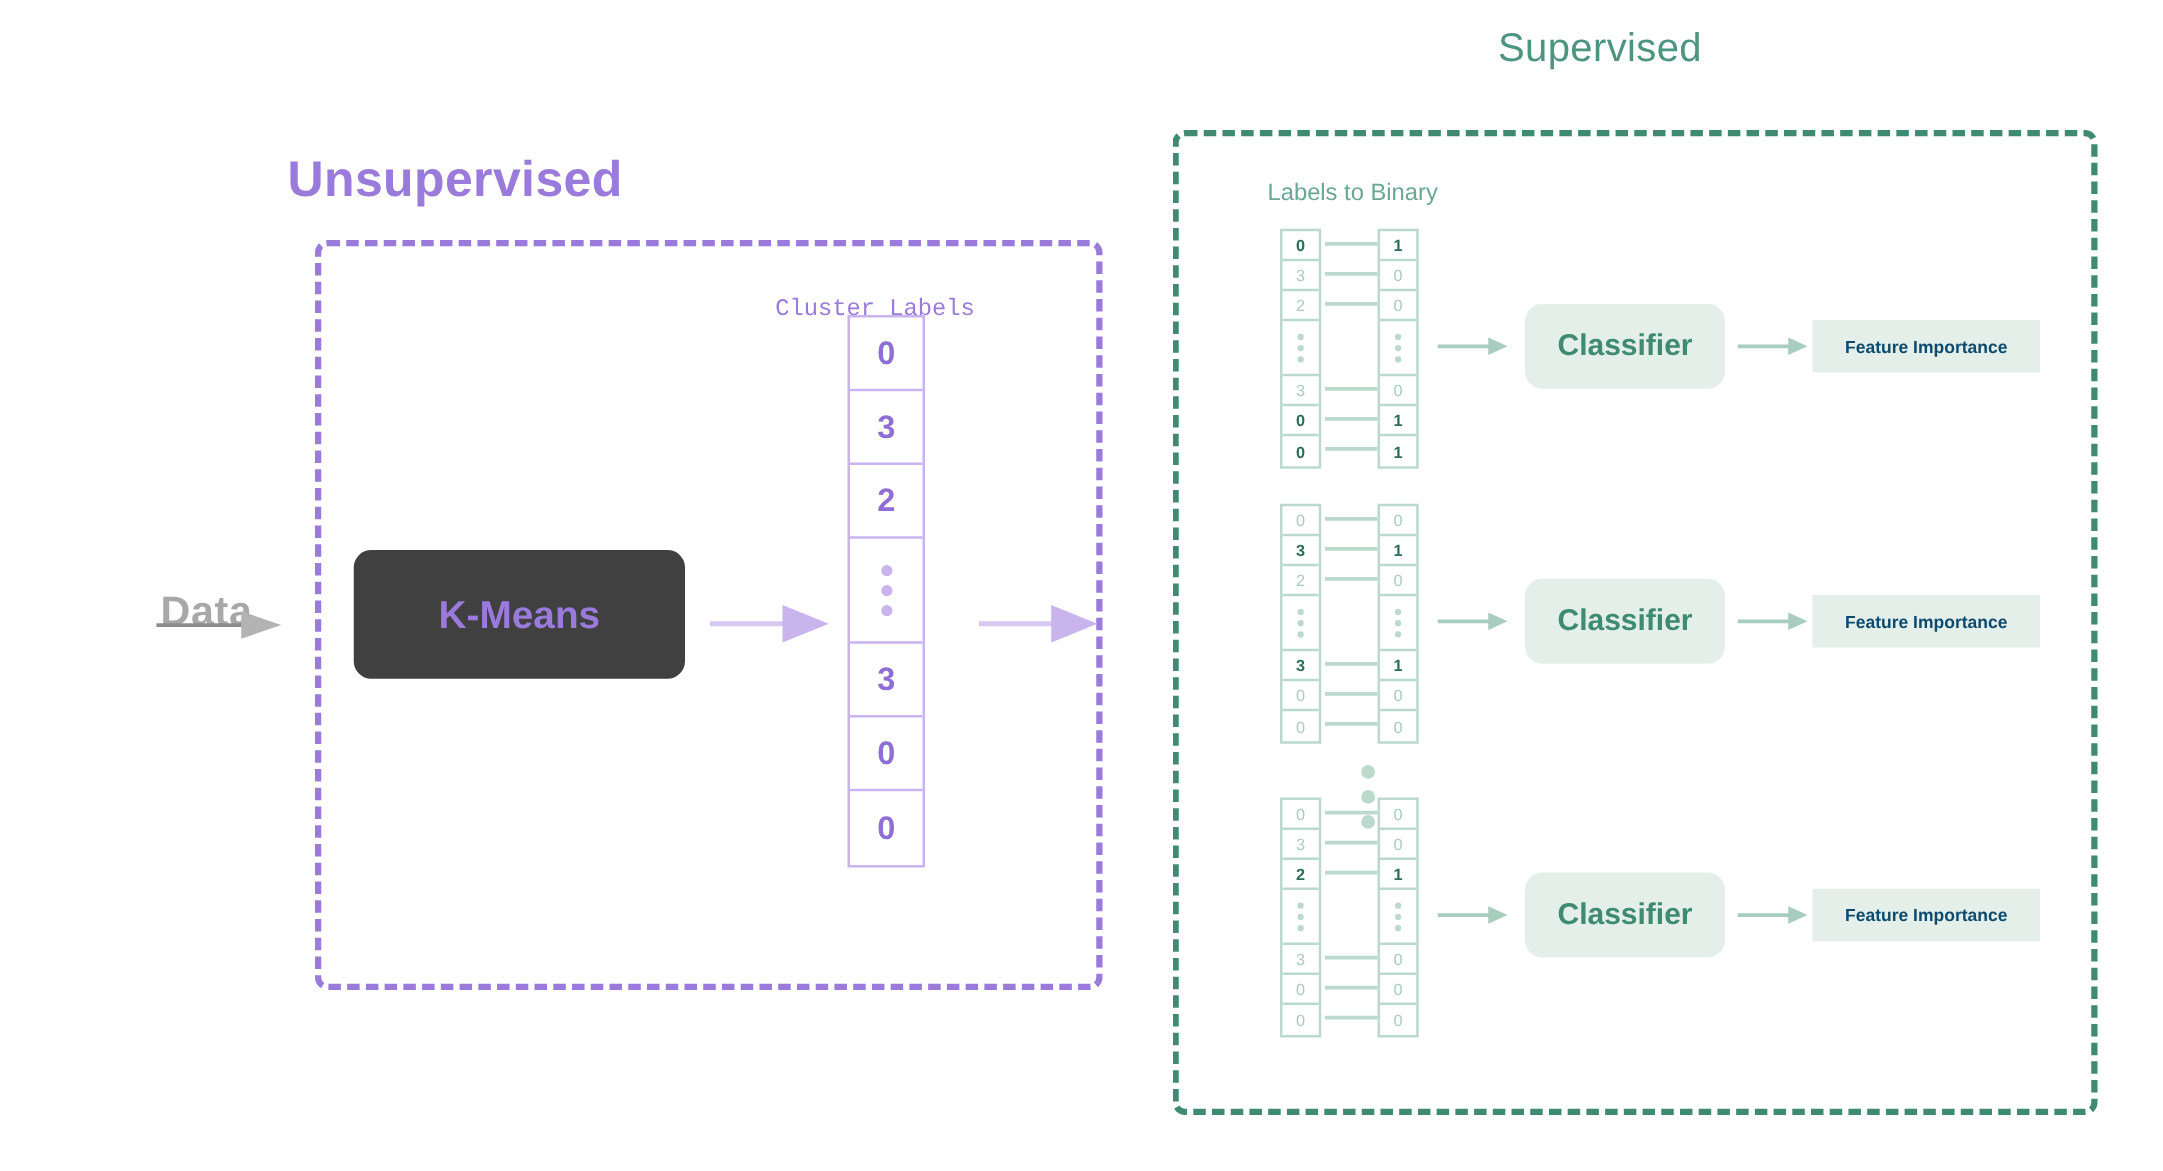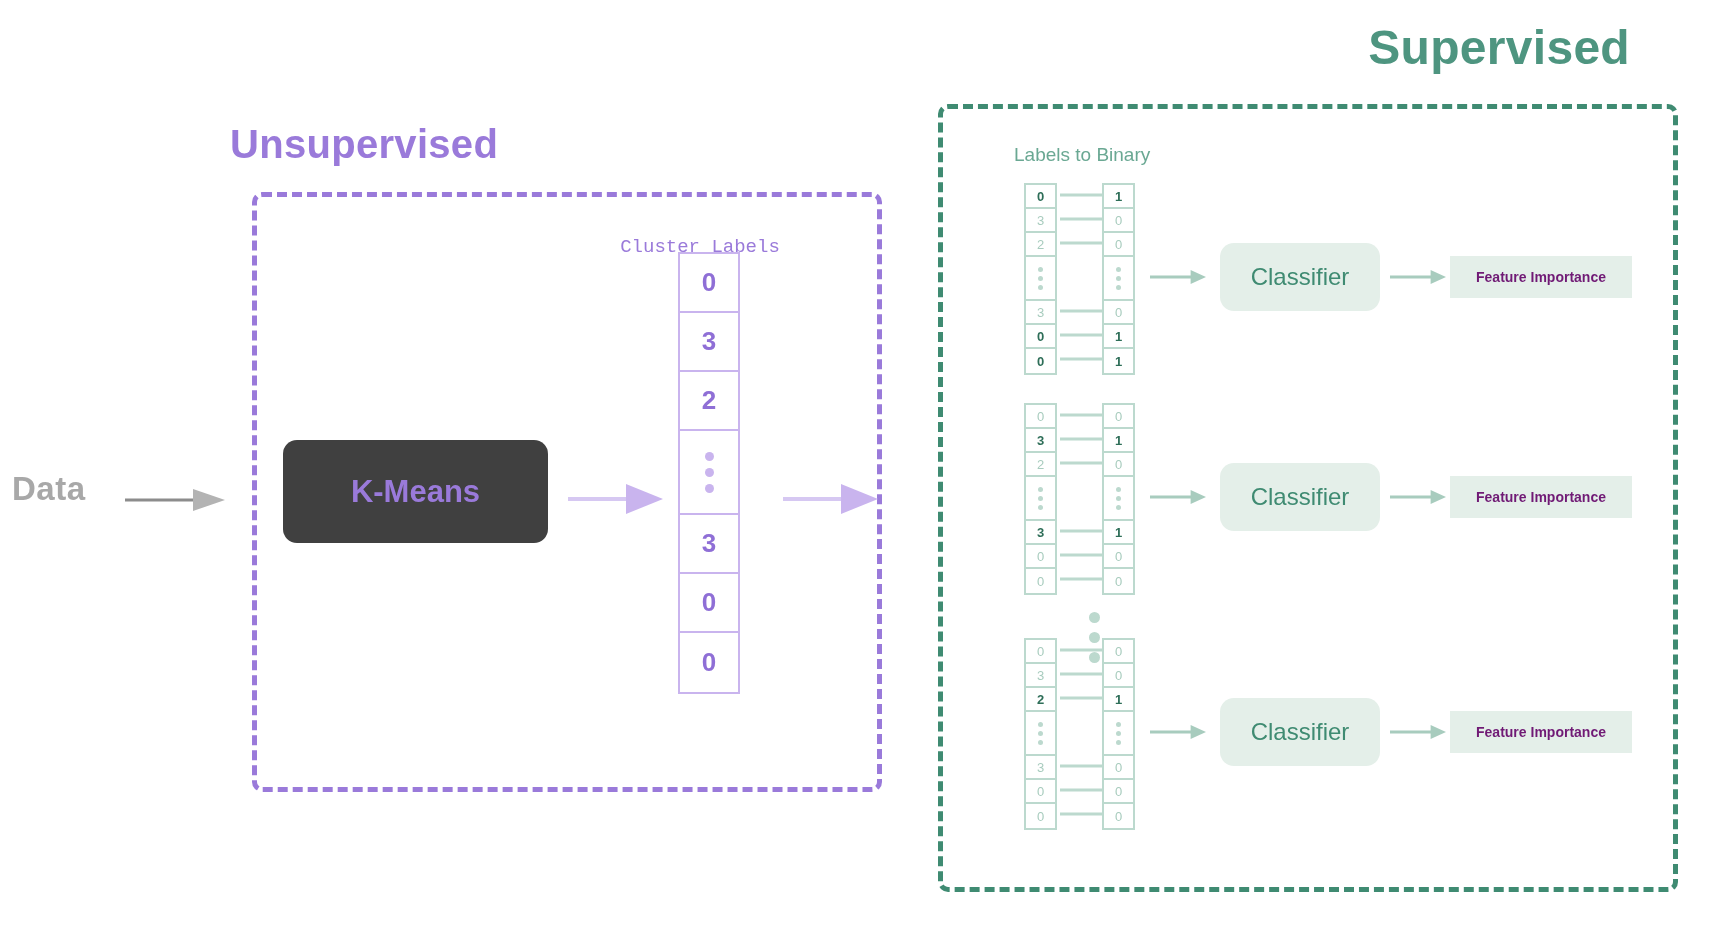--- a/index.html
+++ b/index.html
@@ -7,21 +7,21 @@
     width:1730px;height:937px;position:relative;overflow:hidden;
     font-family:"Liberation Sans", sans-serif;
     -webkit-font-smoothing:antialiased;
   }
 
   
   .abs{position:absolute;}
 
   
   #data-label{
-    left:12px;top:470px;width:190px;text-align:left;
+    left:12px;top:470px;width:190px;text-align:right;
     font-size:33px;font-weight:bold;color:#a8a8a8;letter-spacing:.5px;
   }
   #data-arrow{left:125px;top:487px;width:100px;height:26px;}
 
   
   #unsup-title{
     left:230px;top:122px;width:640px;text-align:left;
     font-size:40px;font-weight:bold;color:#9a7ada;letter-spacing:.3px;
   }
   #unsup-box{
@@ -49,22 +49,22 @@
     font-size:26px;font-weight:bold;color:#8f6fd6;
   }
   #cluster-col .cell:last-child{border-bottom:none;}
   #cluster-col .cell.dots{height:84px;}
   .vdots{display:flex;flex-direction:column;gap:7px;align-items:center;}
   .vdots i{display:block;width:9px;height:9px;border-radius:50%;background:#c9b4ee;}
   #out-arrow{left:783px;top:483px;width:95px;height:32px;}
 
   
   #sup-title{
-    left:930px;top:20px;width:700px;text-align:right;
-    font-size:48px;font-weight:bold;color:#4e9580;letter-spacing:.3px;
+    left:930px;top:20px;width:700px;text-align:center;
+    font-size:32px;font-weight:normal;color:#4e9580;letter-spacing:.3px;
   }
   #sup-box{
     left:938px;top:104px;width:740px;height:788px;
     border:5px dashed #3f8b72;border-radius:10px;box-sizing:border-box;
   }
   #labels-to-binary{
     left:1014px;top:144px;font-size:19px;color:#6aa893;
   }
   .lcol,.rcol{
     position:absolute;width:33px;border:2px solid #bcd9ce;
@@ -80,26 +80,26 @@
   .lcol .cell.dots,.rcol .cell.dots{height:44px;}
   .sdots{display:flex;flex-direction:column;gap:4px;align-items:center;}
   .sdots i{display:block;width:5px;height:5px;border-radius:50%;background:#bcd9ce;}
 
   .maparrow{position:absolute;width:56px;height:14px;}
 
   .clsbox{
     position:absolute;width:160px;height:68px;background:#e4efe9;
     border-radius:14px;display:flex;align-items:center;justify-content:center;
   }
-  .clslabel{font-size:24px;font-weight:normal;color:#3f8b72;}
+  .clslabel{font-size:24px;font-weight:bold;color:#3f8b72;}
   .fibox{
     position:absolute;width:182px;height:42px;background:#e4efe9;
     display:flex;align-items:center;justify-content:center;
   }
-  .filabel{font-size:14px;font-weight:bold;color:#701a75;}
+  .filabel{font-size:14px;font-weight:bold;color:#0c4a6e;}
   .garrow{position:absolute;width:56px;height:16px;}
 
   #group-sep-dots{left:1089px;top:612px;}
   #group-sep-dots i{display:block;width:11px;height:11px;border-radius:50%;
     background:#bcd9ce;margin-bottom:9px;}
 </style>
 </head>
 <body>
 
 <div class="abs" id="data-label">Data</div>

